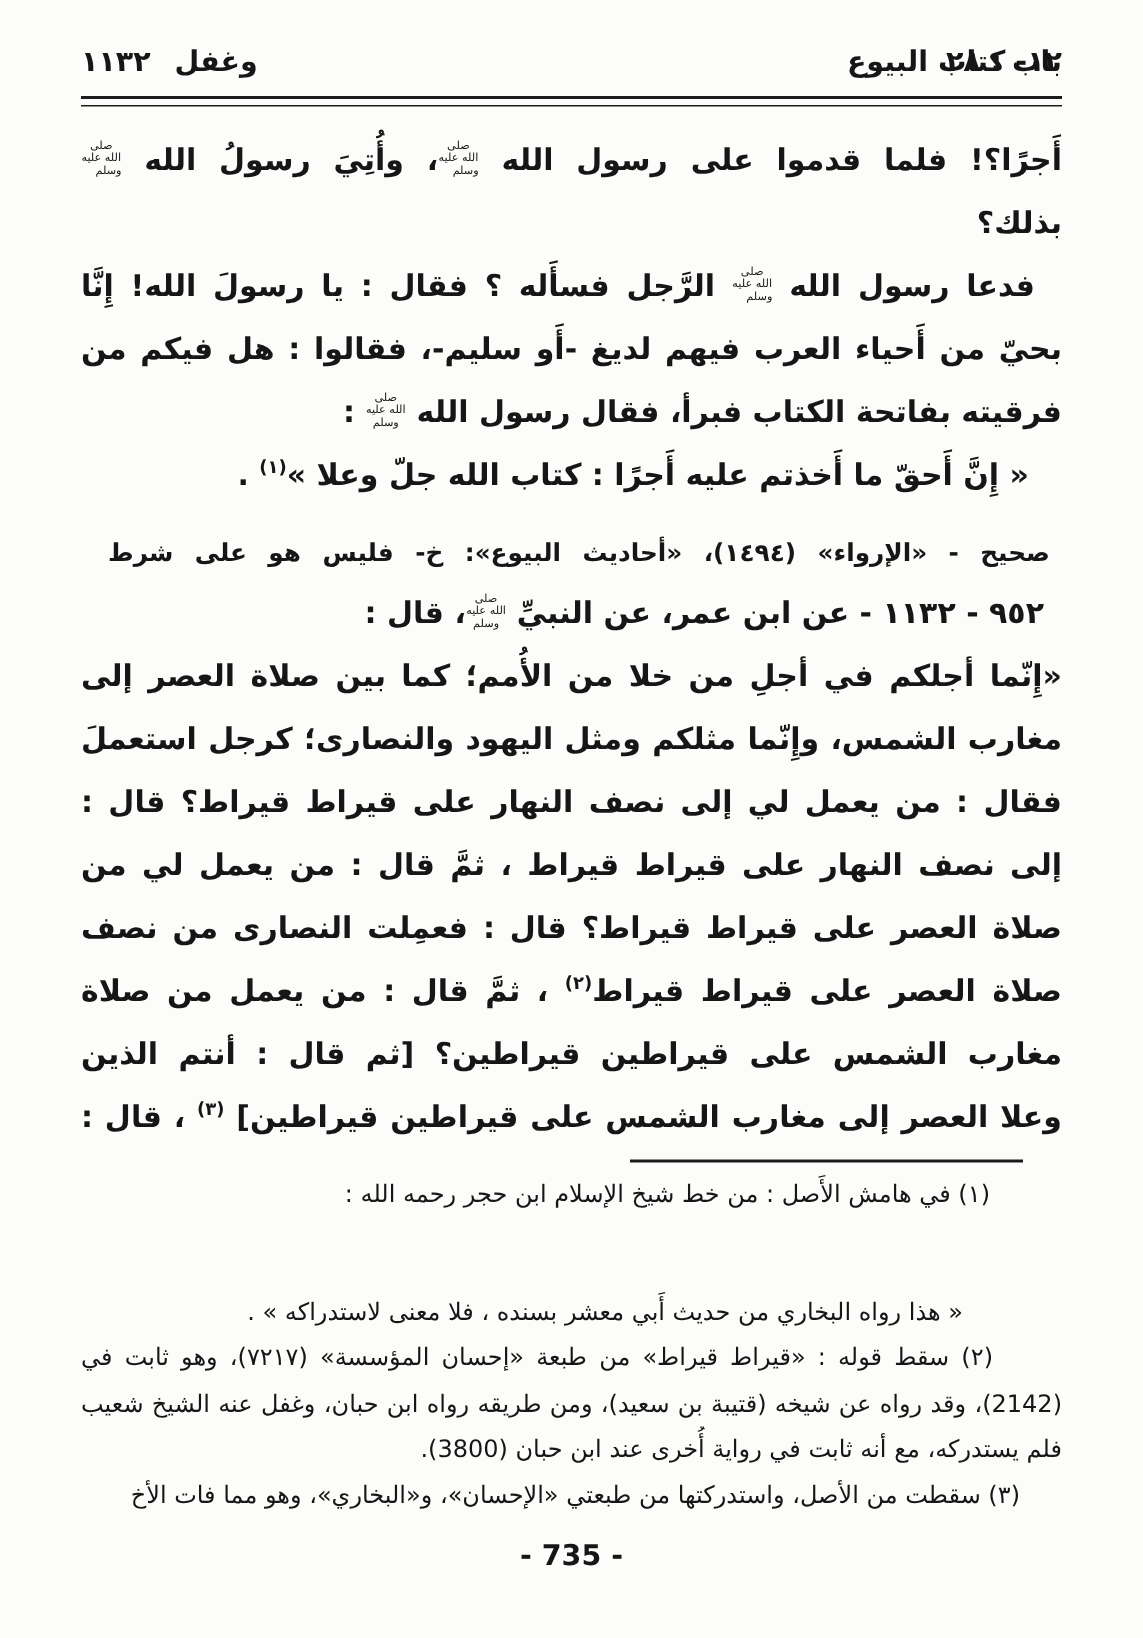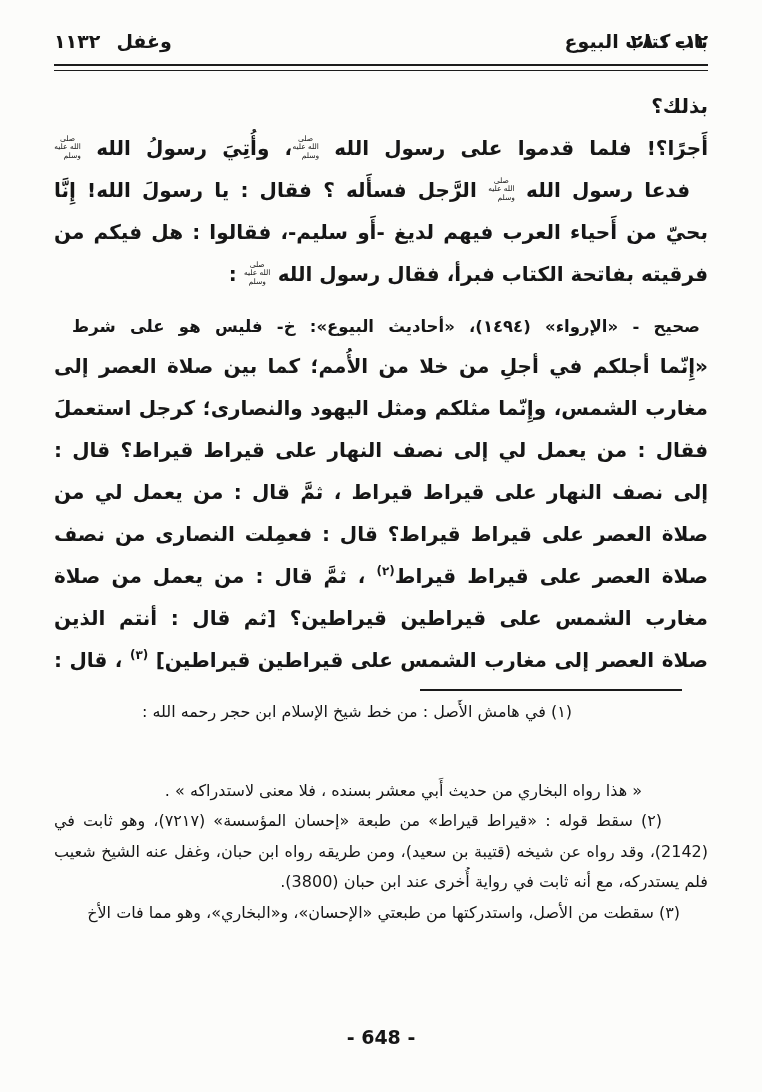--- a/index.html
+++ b/index.html
@@ -69,42 +69,44 @@
     <div class="h-center">باب : ٢٨</div>
     <div class="h-left">
       <span>وغفل</span>
       <span>١١٣٢</span>
     </div>
   </header>
 
   <div class="rule-double"></div>
 
   <main class="body-text" id="body-text">
+      <div class="line body stretch"><span>أَجرًا؟! فلما قدموا على رسول الله </span><span class="saw">صلى الله عليه وسلم</span><span>، وأُتِيَ رسولُ الله </span><span class="saw">صلى الله عليه وسلم</span></div>
       <div class="line body"><span>بذلك؟</span></div>
-      <div class="line body stretch"><span>أَجرًا؟! فلما قدموا على رسول الله </span><span class="saw">صلى الله عليه وسلم</span><span>، وأُتِيَ رسولُ الله </span><span class="saw">صلى الله عليه وسلم</span></div>
       <div class="line body stretch" style="padding-right: 18px;"><span>فدعا رسول الله </span><span class="saw">صلى الله عليه وسلم</span><span> الرَّجل فسأَله ؟ فقال : يا رسولَ الله! إِنَّا مررنا</span></div>
       <div class="line body stretch"><span>بحيّ من أَحياء العرب فيهم لديغ -أَو سليم-، فقالوا : هل فيكم من راقٍ؟</span></div>
       <div class="line body"><span>فرقيته بفاتحة الكتاب فبرأ، فقال رسول الله </span><span class="saw">صلى الله عليه وسلم</span><span> :</span></div>
+      <div class="line body" style="padding-right: 22px;"><span>« إِنَّ أَحقّ ما أَخذتم عليه أَجرًا : كتاب الله جلّ وعلا »</span><span class="sup">(١)</span><span> .</span></div>
       <div class="line takhrij stretch" style="padding-right: 8px; padding-left: 18px;"><span>صحيح - «الإرواء» (١٤٩٤)، «أحاديث البيوع»: خ- فليس هو على شرط «الزوائد».</span></div>
+      <div class="line hadith-head" style="padding-right: 12px;"><span>٩٥٢ - ١١٣٢ - عن ابن عمر، عن النبيِّ </span><span class="saw">صلى الله عليه وسلم</span><span>، قال :</span></div>
       <div class="line body stretch"><span>«إِنّما أجلكم في أجلِ من خلا من الأُمم؛ كما بين صلاة العصر إلى</span></div>
       <div class="line body stretch"><span>مغارب الشمس، وإِنّما مثلكم ومثل اليهود والنصارى؛ كرجل استعملَ عُمالًا</span></div>
       <div class="line body stretch"><span>فقال : من يعمل لي إلى نصف النهار على قيراط قيراط؟ قال : فَعَمِلت اليهود</span></div>
       <div class="line body stretch"><span>إلى نصف النهار على قيراط قيراط ، ثمَّ قال : من يعمل لي من نصف النهار إلى</span></div>
       <div class="line body stretch"><span>صلاة العصر على قيراط قيراط؟ قال : فعمِلت النصارى من نصف النهار إلى</span></div>
       <div class="line body stretch"><span>صلاة العصر على قيراط قيراط</span><span class="sup">(٢)</span><span> ، ثمَّ قال : من يعمل من صلاة العصر إلى</span></div>
       <div class="line body stretch"><span>مغارب الشمس على قيراطين قيراطين؟ [ثم قال : أنتم الذين تعملون من</span></div>
-      <div class="line body stretch"><span>صلاة العصر إلى مغارب الشمس على قيراطين قيراطين] </span><span class="sup">(٣)</span><span> ، قال : فغضبت</span></div>
+      <div class="line body stretch"><span>وعلا العصر إلى مغارب الشمس على قيراطين قيراطين] </span><span class="sup">(٣)</span><span> ، قال : فغضبت</span></div>
     </main>
 
   <div class="fn-sep"></div>
 
   <section class="footnotes" id="footnotes">
-      <div class="line footnote" style="padding-right: 48px; text-align: center;"><span>(١) في هامش الأَصل : من خط شيخ الإسلام ابن حجر رحمه الله :</span></div>
+      <div class="line footnote" style="padding-right: 48px;"><span>(١) في هامش الأَصل : من خط شيخ الإسلام ابن حجر رحمه الله :</span></div>
       <div class="line footnote" style="padding-right: 66px; margin-top: 48px;"><span>« هذا رواه البخاري من حديث أَبي معشر بسنده ، فلا معنى لاستدراكه » .</span></div>
       <div class="line footnote stretch" style="padding-right: 46px;"><span>(٢) سقط قوله : «قيراط قيراط» من طبعة «إحسان المؤسسة» (٧٢١٧)، وهو ثابت في «البخاري»</span></div>
       <div class="line footnote stretch"><span>(2142)، وقد رواه عن شيخه (قتيبة بن سعيد)، ومن طريقه رواه ابن حبان، وغفل عنه الشيخ شعيب</span></div>
       <div class="line footnote"><span>فلم يستدركه، مع أنه ثابت في رواية أُخرى عند ابن حبان (3800).</span></div>
       <div class="line footnote" style="padding-right: 28px;"><span>(٣) سقطت من الأصل، واستدركتها من طبعتي «الإحسان»، و«البخاري»، وهو مما فات الأخ الداراني!</span></div>
     </section>
 
-  <div class="page-number">- 648 -</div>
+  <div class="page-number">- 735 -</div>
 
 </div>
 
 </body></html>

